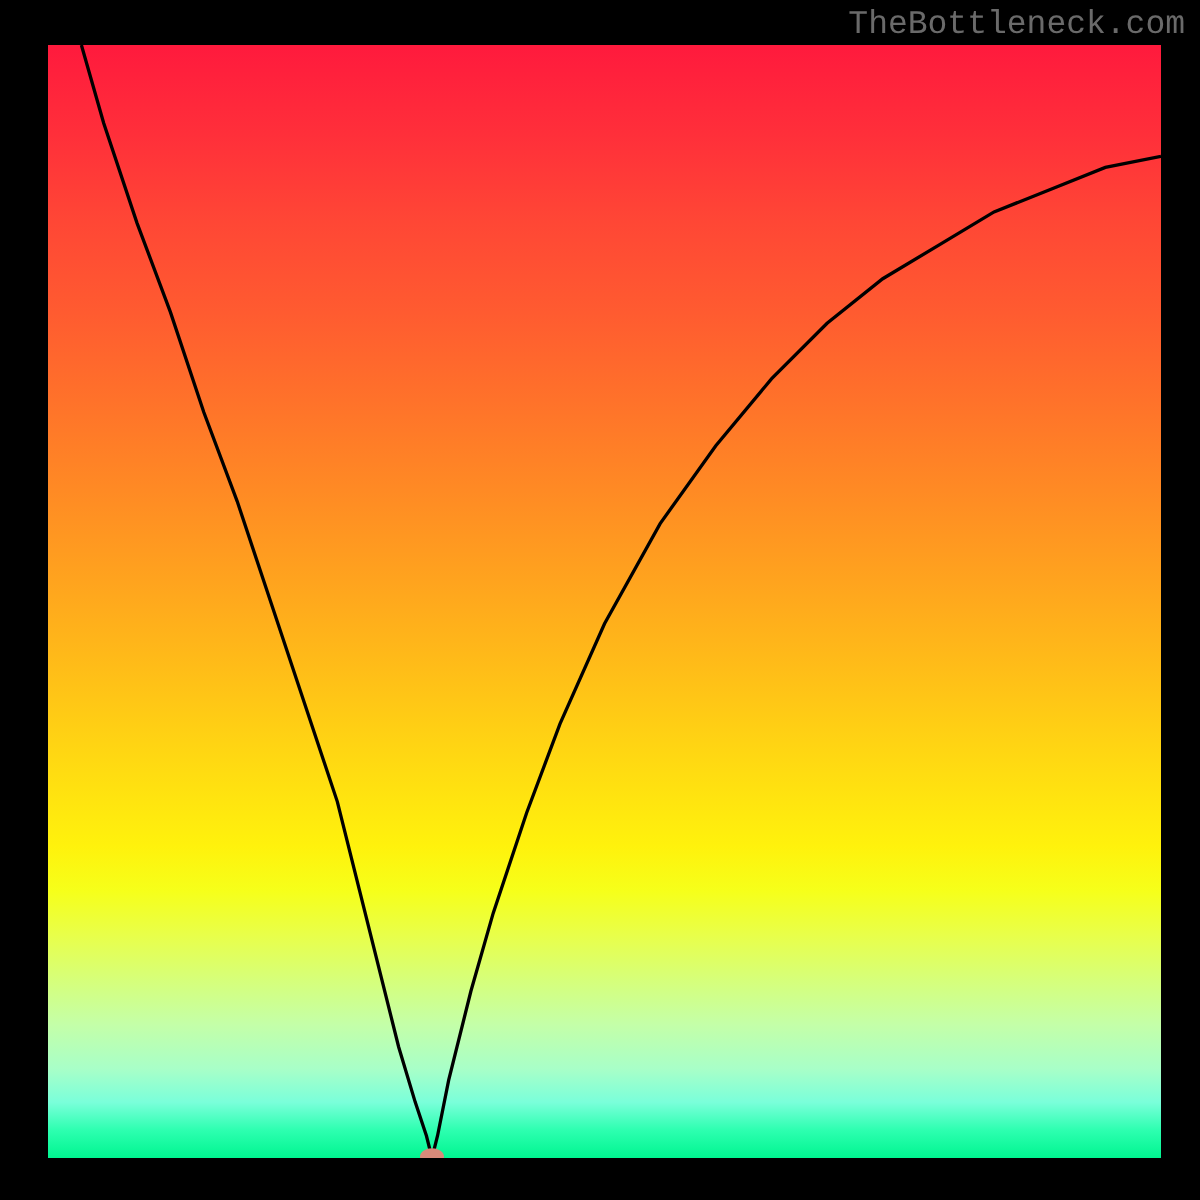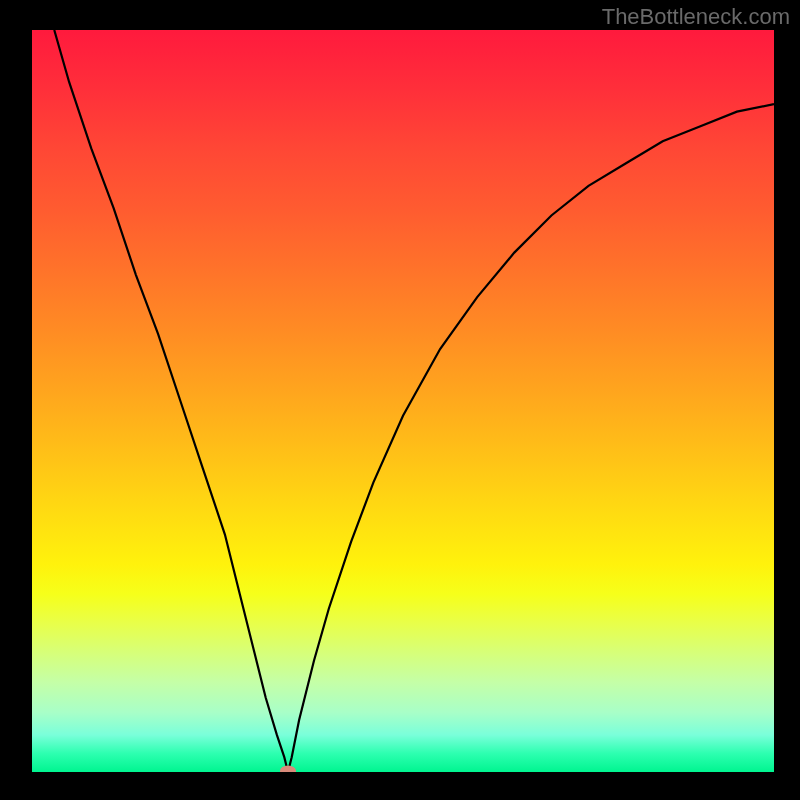--- a/index.html
+++ b/index.html
@@ -12,20 +12,21 @@
     font-family: Arial, sans-serif;
   }
   .watermark {
     position: absolute;
     top: 4px;
     right: 10px;
     color: #6a6a6a;
     font-size: 22px;
     font-weight: 400;
     z-index: 10;
+    font-family: Liberation Mono, monospace;
   }
   .plot-area {
     position: absolute;
     left: 32px;
     top: 30px;
     width: 742px;
     height: 742px;
     background: linear-gradient(to bottom,
       #ff1a3d 0%,
       #ff2f3a 8%,

